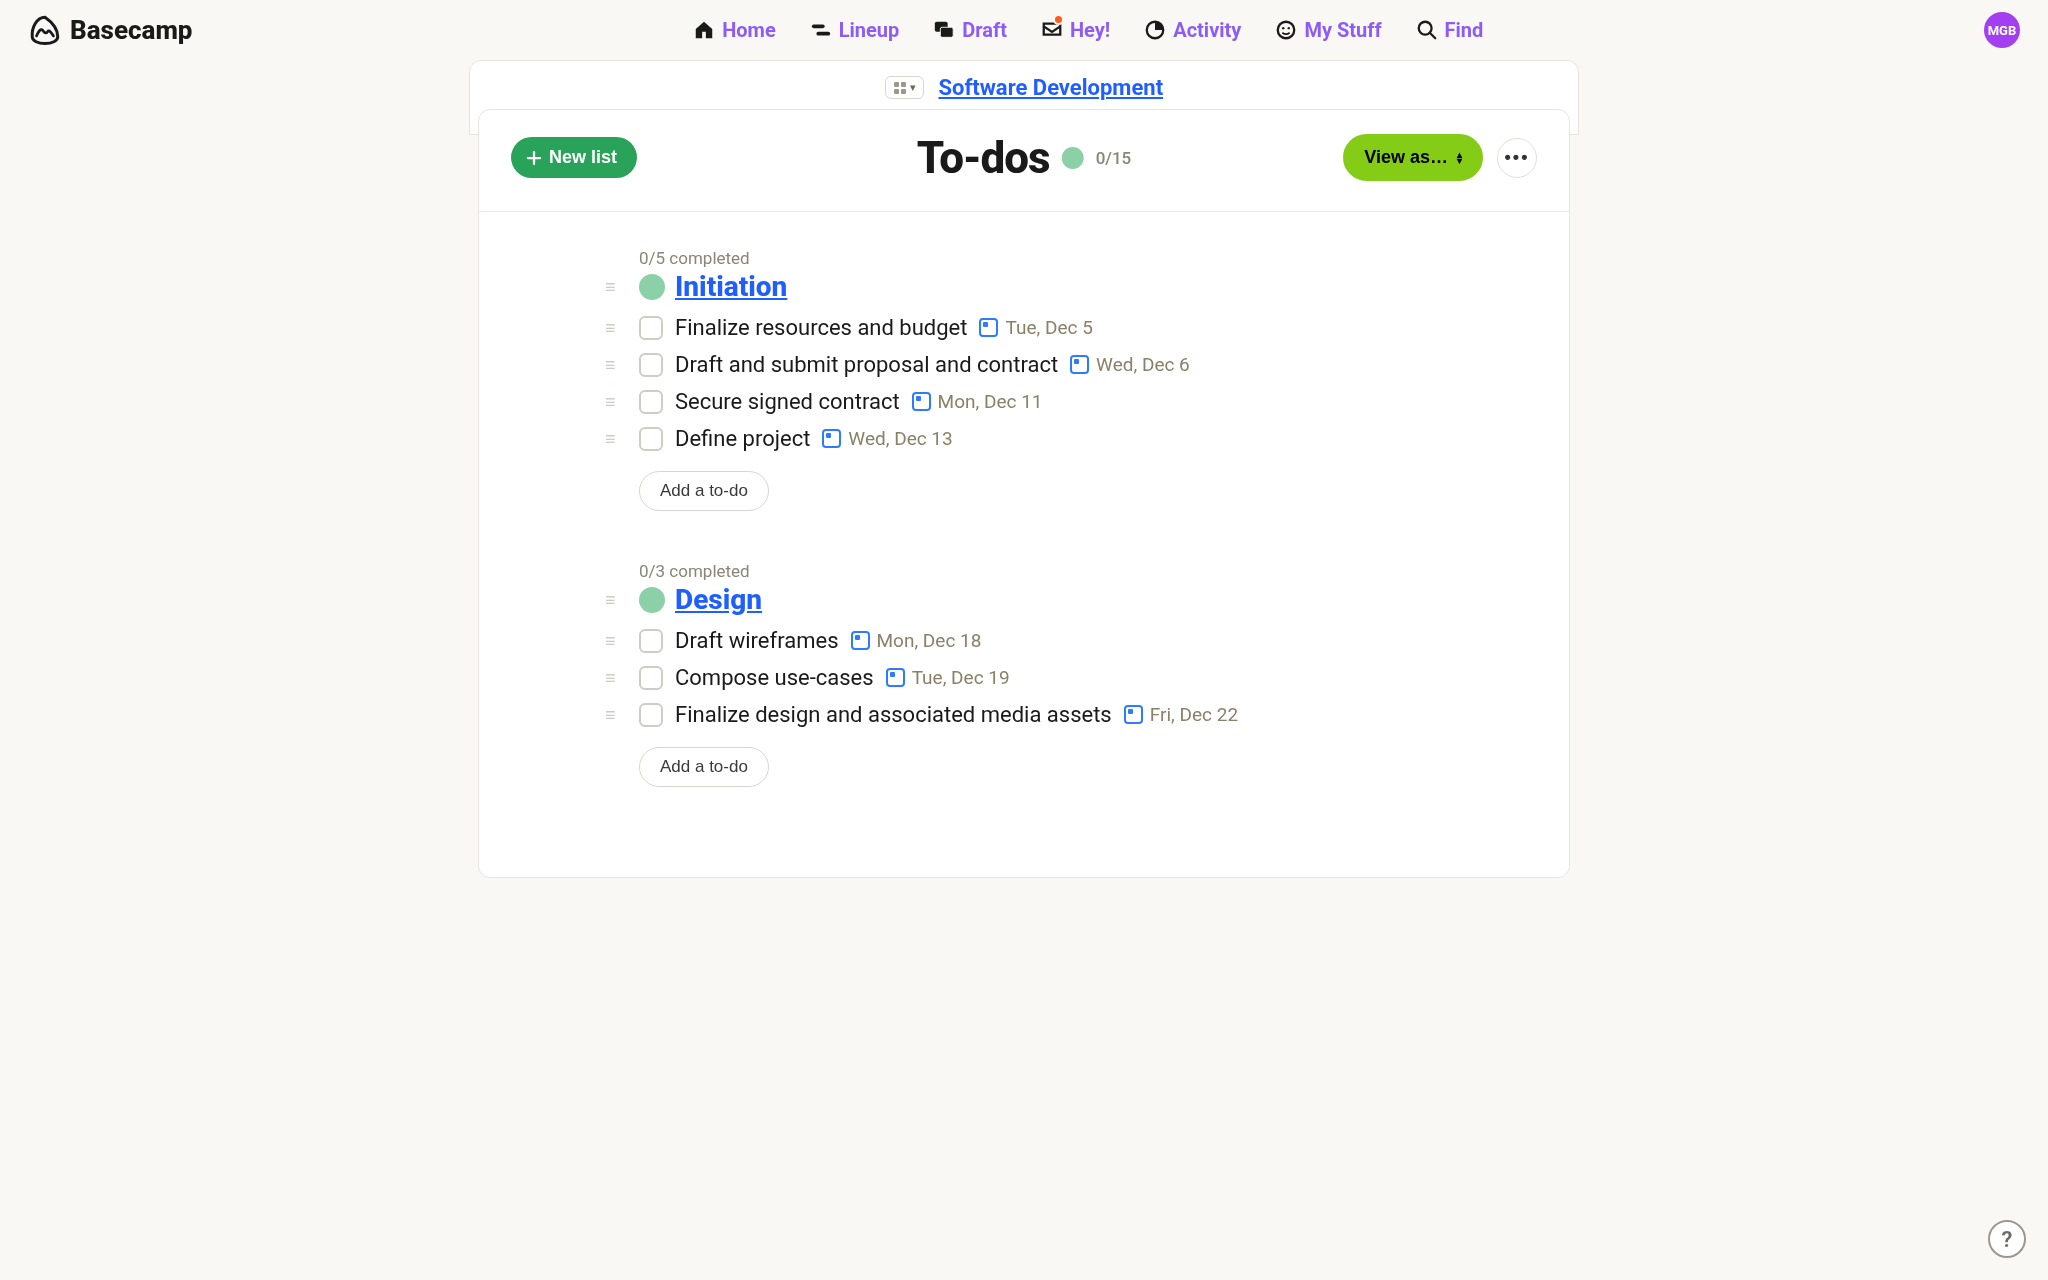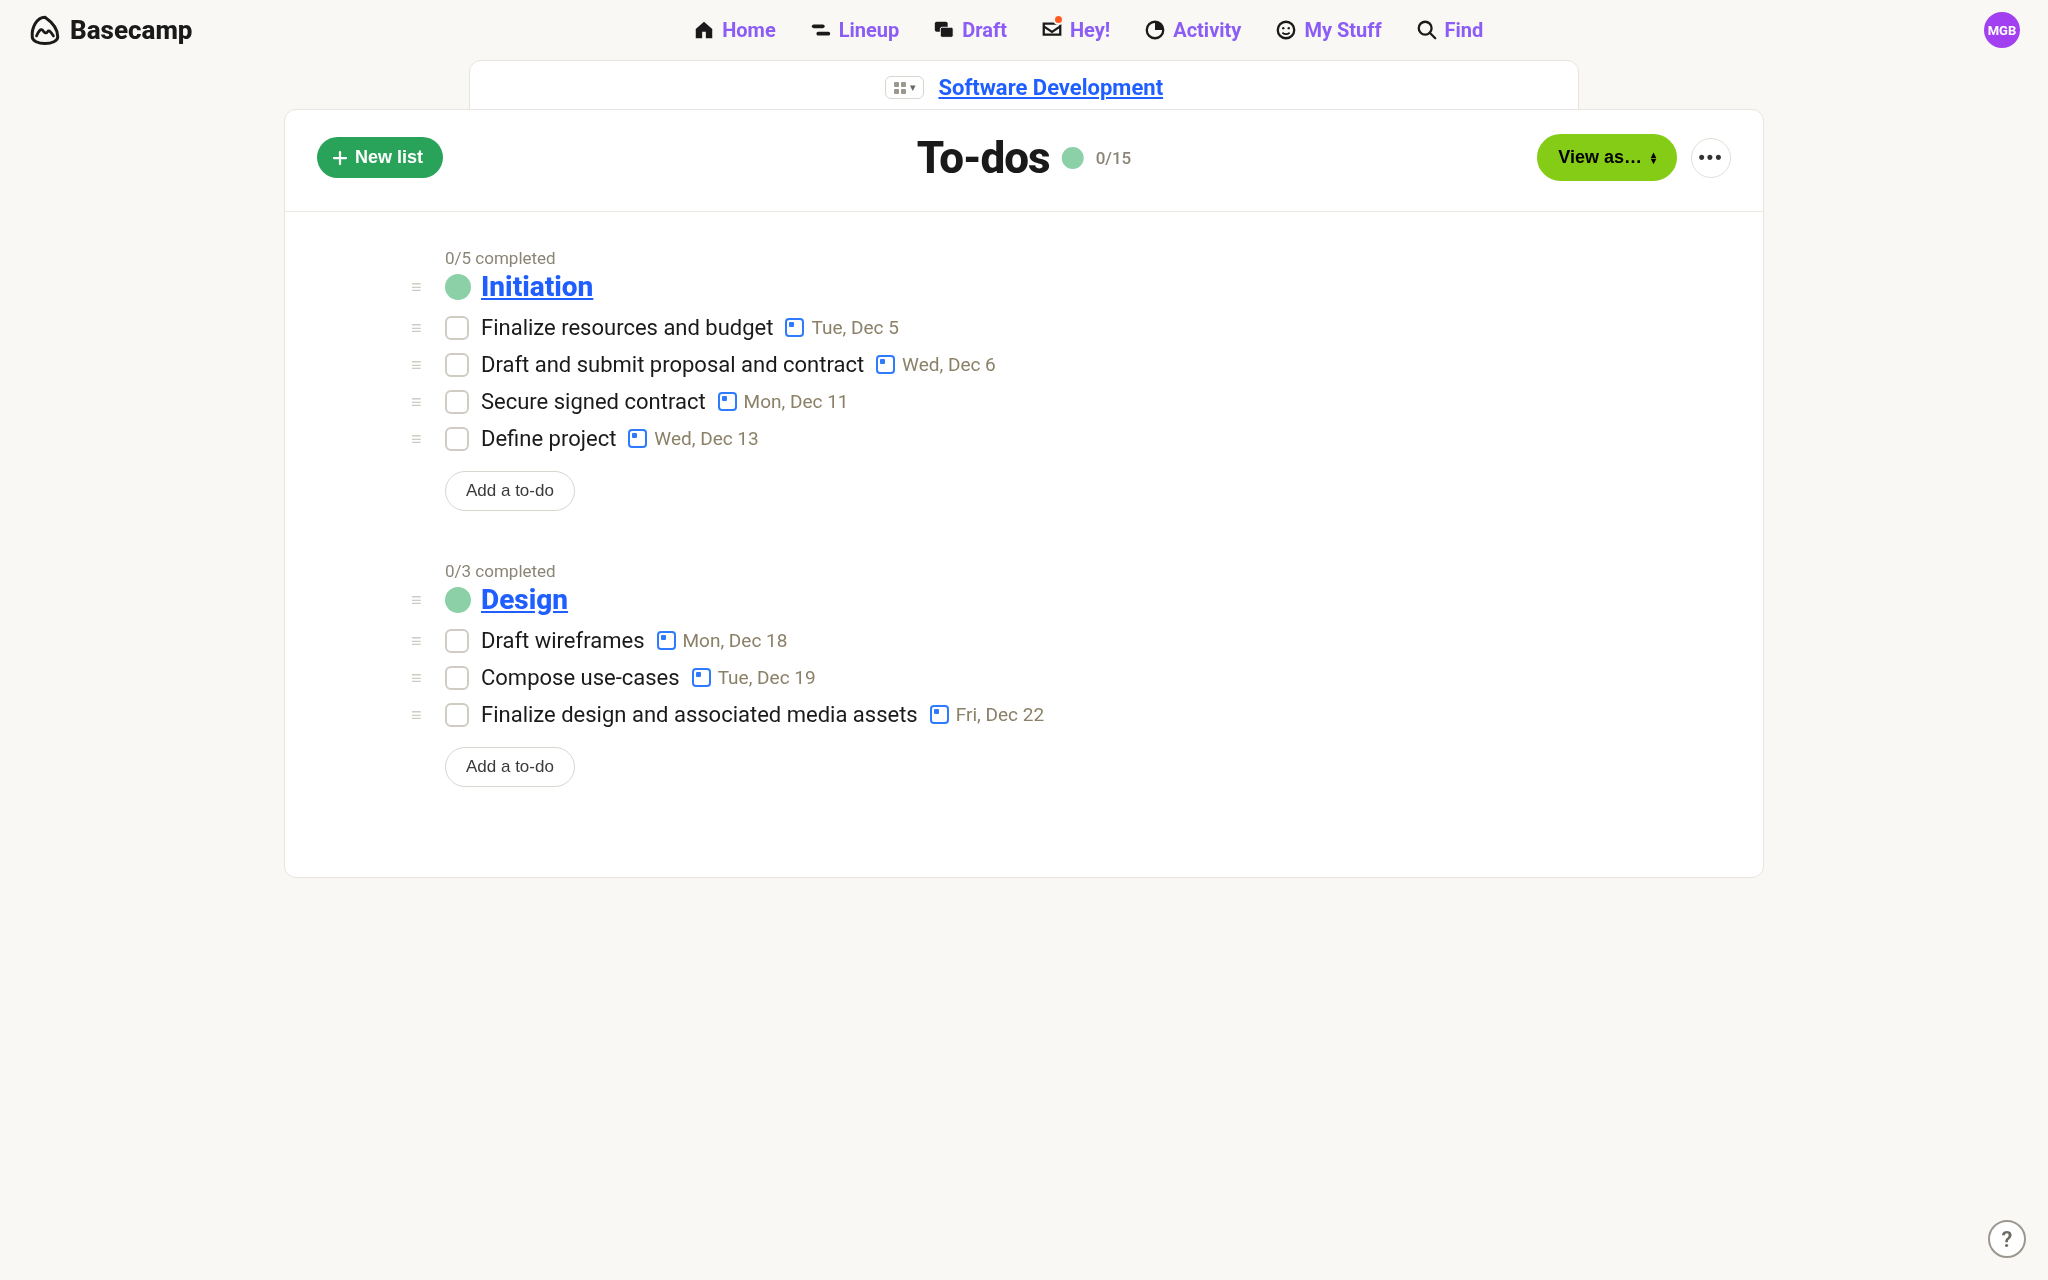--- a/index.html
+++ b/index.html
@@ -92,21 +92,21 @@
   .crumb-switcher .chev { font-size:11px; color:#6b675f;}
   .crumb-link {
     color: #1f5eff;
     font-weight: 700;
     font-size: 22px;
     text-decoration: underline;
     cursor: pointer;
   }
   
   .main-card {
-    width: 1480px;
+    width: 1092px;
     margin: -26px auto 0;
     background: #fff;
     border: 1px solid #e8e5e0;
     border-radius: 12px;
     padding: 0;
     position: relative;
   }
   .card-header {
     display: flex;
     align-items: center;

